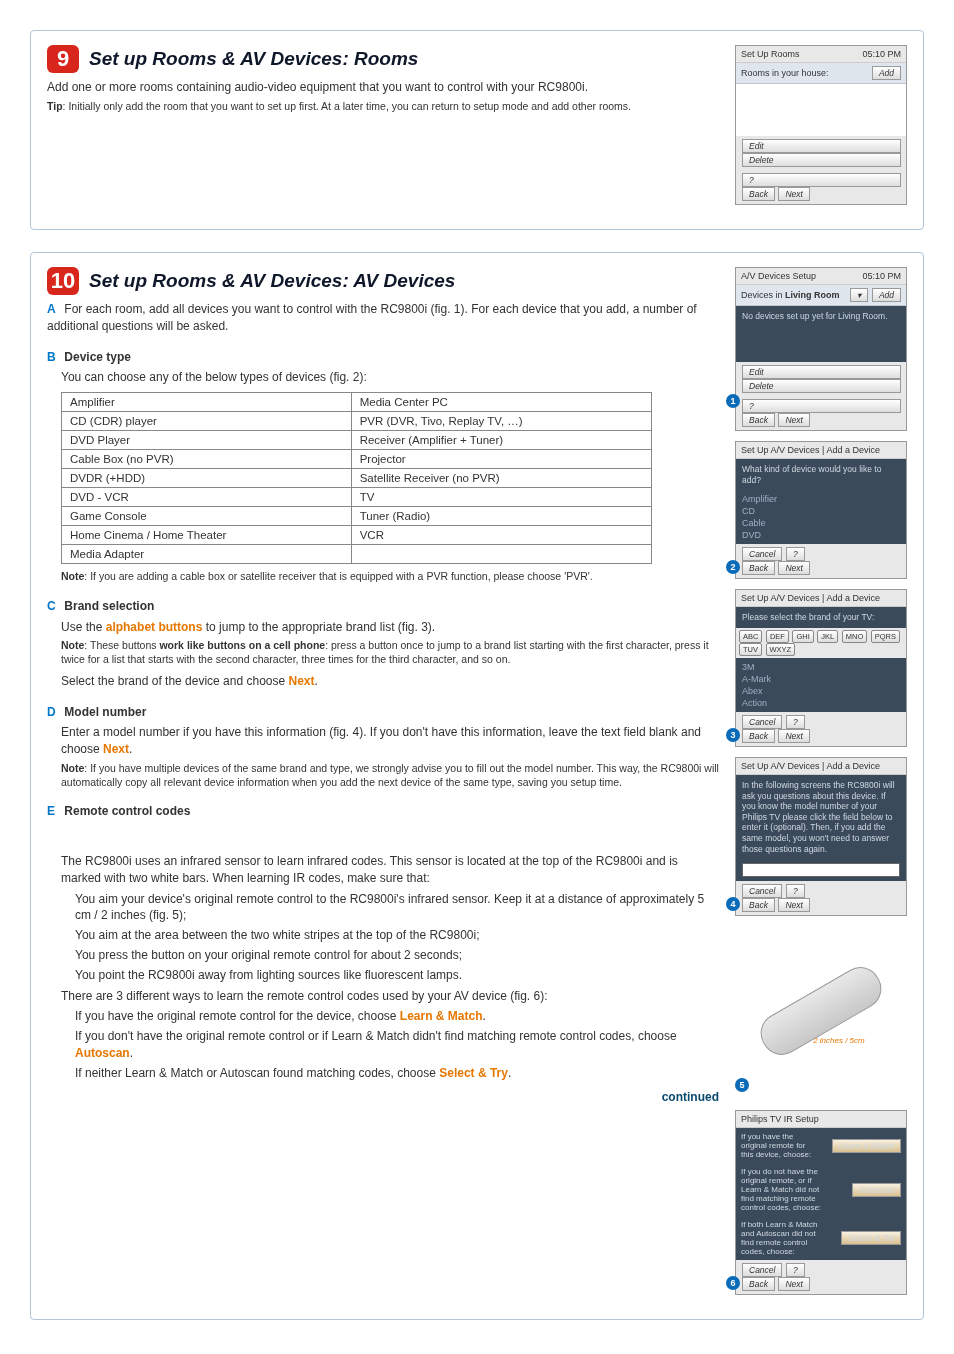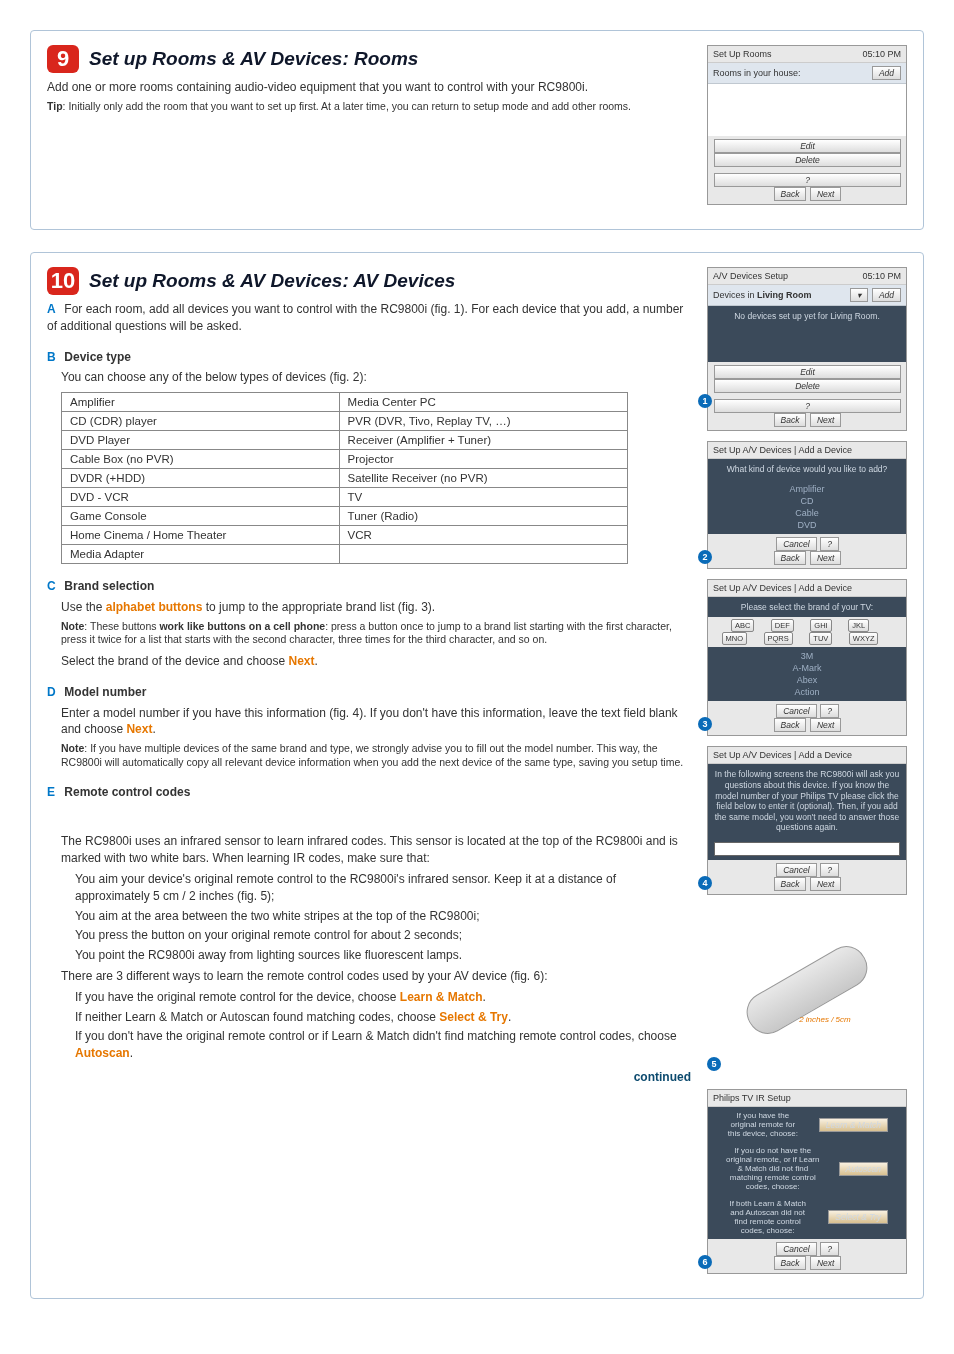--- a/index.html
+++ b/index.html
@@ -45,23 +45,22 @@
   }
   .two-col {
     display: flex;
     gap: 16px;
   }
   .left-col {
     flex: 1;
     min-width: 0;
   }
   .right-col {
-    width: 200px;
+    width: 172px;
     flex-shrink: 0;
-    text-align: center;
   }
   .body-text {
     font-size: 12px;
     line-height: 1.4;
     margin: 4px 0;
   }
   .small-text {
     font-size: 10.5px;
     line-height: 1.3;
     margin: 2px 0 6px 0;
@@ -170,21 +169,21 @@
     align-items:center;
     justify-content:center;
   }
   .alpha-row span{
     display:inline-block;
     border:1px solid #888;
     background:linear-gradient(#fff,#ddd);
     border-radius:2px;
     padding:1px 3px;
     font-size:7.5px;
-    margin-right:14px;
+    margin-right:1px;
   }
   .remote-ill {
     height: 170px;
     position: relative;
     margin-bottom: 14px;
     display:flex;
     align-items:center;
     justify-content:center;
   }
   .remote-shape {
@@ -202,21 +201,21 @@
     font-size:8px;
     color:#e67700;
     font-style:italic;
     left:40px; top:50px;
     transform:rotate(30deg);
     white-space:nowrap;
   }
   .ir-mock-row{
     background:#3b4a5a;
     color:#cfd8e2;
-    padding:4px 18px;
+    padding:4px 5px;
     font-size:8px;
     display:flex;
     justify-content:space-between;
     align-items:center;
     gap:18px;
   }
   .ir-mock-row .mock-btn{ background:linear-gradient(#f8f0e0,#d8c090); }
 </style>
 </head>
 <body>
@@ -312,20 +311,23 @@
           <tr>
                 <td>Home Cinema / Home Theater</td>
                 <td>VCR</td>
               </tr>
           <tr>
                 <td>Media Adapter</td>
                 <td></td>
               </tr>
         </tbody>
           </table>
+        <p class="small-text" style="padding-left:14px;">
+          <strong>Note</strong><span>: If you are adding a cable box or satellite receiver that is equipped with a PVR function, please choose 'PVR'.</span>
+        </p>
       </div>
 
       <div class="sub-block">
         <p class="body-text">
           <span class="sub-letter">C</span>
           <span class="sub-heading">Brand selection</span>
         </p>
         <p class="body-text" style="padding-left:14px;">
           <span>Use the </span><span class="inline-orange">alphabet buttons</span><span> to jump to the appropriate brand list (fig. 3).</span>
         </p>
@@ -358,22 +360,22 @@
         <p class="body-text" style="padding-left:14px;margin-top:33px;">The RC9800i uses an infrared sensor to learn infrared codes. This sensor is located at the top of the RC9800i and is marked with two white bars. When learning IR codes, make sure that:</p>
         <ul class="bullets" style="padding-left:28px;">
           <li>You aim your device's original remote control to the RC9800i's infrared sensor. Keep it at a distance of approximately 5 cm / 2 inches (fig. 5);</li>
           <li>You aim at the area between the two white stripes at the top of the RC9800i;</li>
           <li>You press the button on your original remote control for about 2 seconds;</li>
           <li>You point the RC9800i away from lighting sources like fluorescent lamps.</li>
         </ul>
         <p class="body-text" style="padding-left:14px; margin-top:1px;">There are 3 different ways to learn the remote control codes used by your AV device (fig. 6):</p>
         <ul class="bullets" style="padding-left:28px;">
           <li><span>If you have the original remote control for the device, choose </span><span class="inline-orange">Learn &amp; Match</span><span>.</span></li>
+          <li><span>If you don't have the original remote control or if Learn &amp; Match didn't find matching remote control codes, choose </span><span class="inline-orange">Autoscan</span><span>.</span></li>
           <li><span>If neither Learn &amp; Match or Autoscan found matching codes, choose </span><span class="inline-orange">Select &amp; Try</span><span>.</span></li>
-          <li><span>If you don't have the original remote control or if Learn &amp; Match didn't find matching remote control codes, choose </span><span class="inline-orange">Autoscan</span><span>.</span></li>
         </ul>
       </div>
 
       <div class="continued">continued</div>
     </div>
 
     <div class="right-col">
 
       <div class="mock">
         <div class="mock-title">

